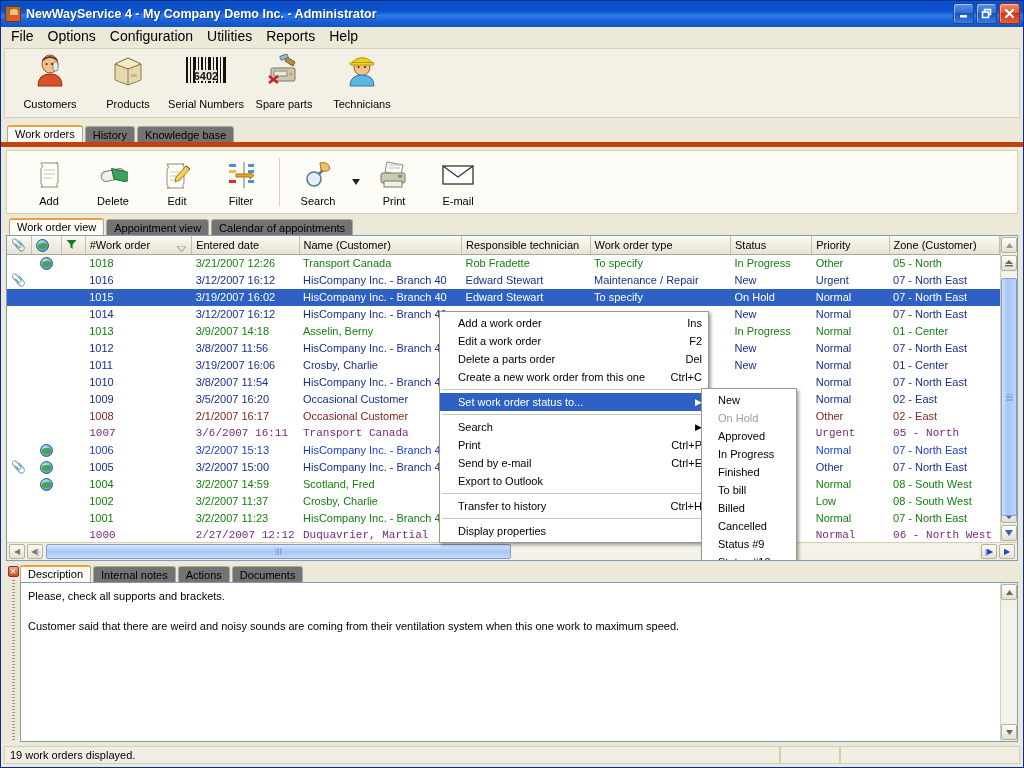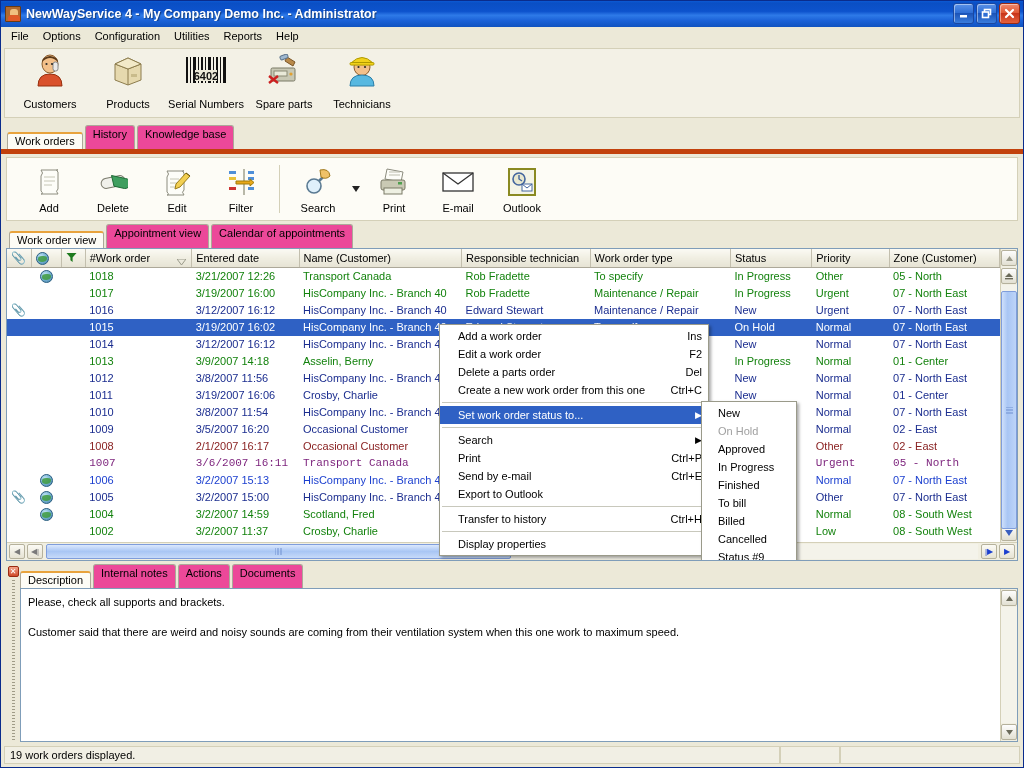--- a/index.html
+++ b/index.html
@@ -59,21 +59,21 @@
   }
   .win-btn svg { display: block; }
   
   .menubar {
     height: 19px; flex: 0 0 19px;
     background: #ece9d8;
     display: flex; align-items: center; padding-left: 3px;
     border-bottom: 1px solid #ece9d8;
   }
   .menubar .mi {
-    padding: 2px 7px; font-size: 11px; color: #000; cursor: default;
+    padding: 2px 7px; font-size: 14px; color: #000; cursor: default;
   }
   
   .bigbar {
     flex: 0 0 70px; margin: 2px 3px 0 3px;
     background: #f3f1e6;
     border: 1px solid #d4d0b8;
     display: flex; align-items: center; padding-left: 6px;
   }
   .bigbtn {
     width: 78px; height: 62px; display: flex; flex-direction: column;
@@ -82,22 +82,22 @@
   }
   .bigbtn .ico { height: 36px; display: flex; align-items: center; justify-content: center; }
   .bigbtn .lbl { font-size: 11px; color: #000; margin-top: 3px; white-space: nowrap; }
   
   .tabstrip {
     flex: 0 0 17px; display: flex; align-items: flex-end;
     padding-left: 6px; background: #ece9d8; margin-top: 7px;
     border-bottom: 5px solid #c2410c;
   }
   .tab {
-    height: 24px; padding: 1px 7px 0 7px; font-size: 11px;
-    background: #ec4899; border: 1px solid #aca899; border-bottom: none;
+    height: 16px; padding: 1px 7px 0 7px; font-size: 11px;
+    background: #737373; border: 1px solid #aca899; border-bottom: none;
     border-radius: 3px 3px 0 0; margin-right: 2px; line-height: 14px;
     cursor: default;
   }
   .tab.active {
     background: #fdfcf6; border-top: 2px solid #e8a33d;
     padding-top: 0; position: relative; z-index: 2; height: 17px;
   }
   
   .actionbar {
     flex: 0 0 64px; margin: 3px 5px 0 5px;
@@ -434,32 +434,20 @@
       <div class="lbl">Print</div>
     </div>
     <div class="actbtn">
       <div class="ico">
         <svg width="32" height="22" viewBox="0 0 32 22">
           <rect x="1" y="2" width="30" height="18" fill="#fff" stroke="#333" stroke-width="1.3"></rect>
           <path d="M1 2 L16 13 L31 2" fill="none" stroke="#333" stroke-width="1.3"></path>
         </svg>
       </div>
       <div class="lbl">E-mail</div>
-    </div>
-    <div class="actbtn">
-      <div class="ico">
-        <svg width="28" height="28" viewBox="0 0 28 28">
-          <rect x="1" y="1" width="26" height="26" fill="#f4f4e6" stroke="#8a8a22" stroke-width="2"></rect>
-          <circle cx="11" cy="11" r="6" fill="#e8e8d0" stroke="#44669e" stroke-width="1.6"></circle>
-          <path d="M11 7 V11 L14 13" stroke="#44669e" stroke-width="1.4" fill="none"></path>
-          <rect x="14" y="16" width="10" height="7" fill="#fff" stroke="#44669e"></rect>
-          <path d="M14 16 L19 20 L24 16" fill="none" stroke="#44669e"></path>
-        </svg>
-      </div>
-      <div class="lbl">Outlook</div>
     </div>
   </div>
 
   <div class="tabstrip2">
     <div class="tab active"><span>Work order view</span></div>
     <div class="tab"><span>Appointment view</span></div>
     <div class="tab"><span>Calendar of appointments</span></div>
   </div>
 
   <div class="gridwrap">
@@ -517,33 +505,20 @@
                 <td class="c-green">1018</td>
                 <td class="c-green">3/21/2007 12:26</td>
                 <td class="c-green">Transport Canada</td>
                 <td class="c-green">Rob Fradette</td>
                 <td class="c-green">To specify</td>
                 <td class="c-green">In Progress</td>
                 <td class="c-green">Other</td>
                 <td class="c-green">05 - North</td>
               </tr>
               <tr class="row">
-                <td style="text-align: center;"></td>
-                <td style="text-align: center;"></td>
-                <td></td>
-                <td class="c-green">1017</td>
-                <td class="c-green">3/19/2007 16:00</td>
-                <td class="c-green">HisCompany Inc. - Branch 40</td>
-                <td class="c-green">Rob Fradette</td>
-                <td class="c-green">Maintenance / Repair</td>
-                <td class="c-green">In Progress</td>
-                <td class="c-green">Urgent</td>
-                <td class="c-green">07 - North East</td>
-              </tr>
-              <tr class="row">
                 <td style="text-align: center;"><span class="clip">📎</span></td>
                 <td style="text-align: center;"></td>
                 <td></td>
                 <td class="c-navy">1016</td>
                 <td class="c-navy">3/12/2007 16:12</td>
                 <td class="c-navy">HisCompany Inc. - Branch 40</td>
                 <td class="c-navy">Edward Stewart</td>
                 <td class="c-navy">Maintenance / Repair</td>
                 <td class="c-navy">New</td>
                 <td class="c-navy">Urgent</td>

